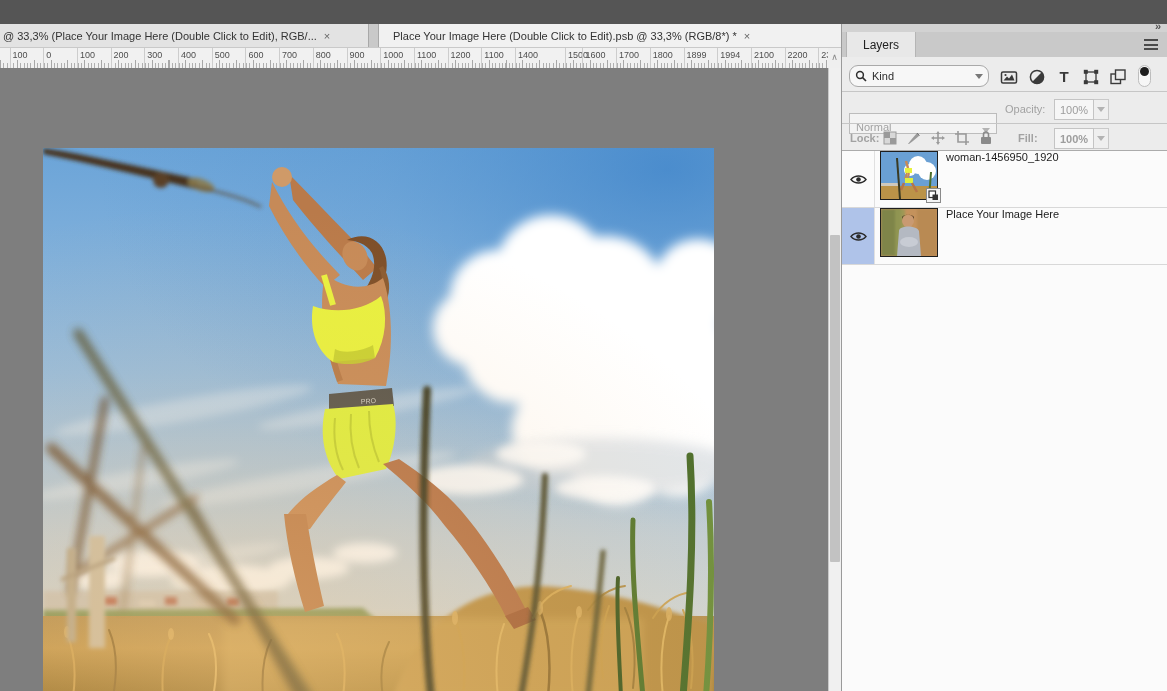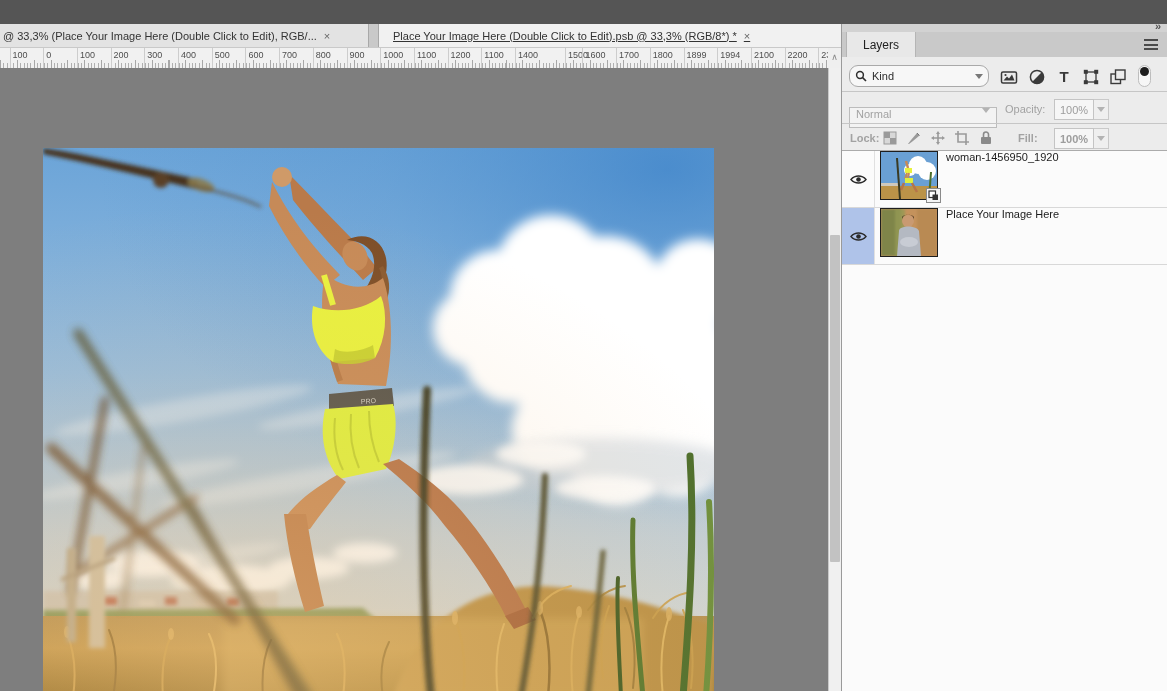--- a/index.html
+++ b/index.html
@@ -3,21 +3,21 @@
 <meta charset="utf-8">
 <style>
   html,body{margin:0;padding:0;}
   body{font-family:"Liberation Sans",sans-serif;background:#555;}
   #app{position:relative;width:1167px;height:691px;overflow:hidden;background:#14b8a6;margin-top:24px;-webkit-font-smoothing:antialiased;}
 
   
   #tabbar{position:absolute;left:0;top:0;width:841px;height:24px;background:#c9c9c9;border-bottom:1px solid #a3a3a3;}
   .doc-tab{position:absolute;top:0;height:23px;display:flex;align-items:center;font-size:11px;color:#333;white-space:nowrap;overflow:hidden;border-right:1px solid #a8a8a8;box-sizing:border-box;}
   #tab1{left:0;width:369px;background:#e3e3e3;padding-left:3px;}
-  #tab2{left:378px;width:474px;background:#f1f1f1;border-left:1px solid #a8a8a8;padding-left:14px;text-decoration:underline;}
+  #tab2{left:378px;width:474px;background:#f1f1f1;border-left:1px solid #a8a8a8;padding-left:14px;}
   .tab-label{overflow:hidden;white-space:nowrap;}
   .tab-close{margin-left:7px;margin-right:6px;color:#666;font-size:11px;flex:0 0 auto;}
 
   
   #ruler{position:absolute;left:0;top:24px;width:828px;height:20px;background:#f1f1f1;border-bottom:1px solid #9f9f9f;overflow:hidden;}
   #ruler::before{content:"";position:absolute;left:0;right:0;bottom:0;height:5px;
     background:repeating-linear-gradient(90deg,#b0b0b0 0 1px,transparent 1px 3.37px);}
   #ruler::after{content:"";position:absolute;left:0;right:0;bottom:0;height:8px;
     background:repeating-linear-gradient(90deg,#a8a8a8 0 1px,transparent 1px 16.85px);}
   .rtick{position:absolute;top:0;bottom:0;width:1px;background:#cdcdcd;}
@@ -50,21 +50,21 @@
   .chev{width:0;height:0;border-left:4px solid transparent;border-right:4px solid transparent;border-top:5px solid #787878;}
   .chev.dis{border-top-color:#b3b3b3;}
   .ficon{position:absolute;top:7px;width:18px;height:18px;}
   #ftoggle{position:absolute;top:4px;width:13px;height:22px;background:#f6f6f6;border:1px solid #bdbdbd;border-radius:7px;box-sizing:border-box;}
   #ftoggle i{position:absolute;left:1px;top:1px;width:9px;height:9px;background:#1d1d1d;border-radius:50%;}
 
   .hdiv{position:absolute;left:0;right:0;height:1px;background:#c6c6c6;}
 
   
   #blend-row{position:absolute;left:0;top:38px;right:0;height:28px;}
-  #blend-select{position:absolute;left:7px;top:12px;width:148px;height:21px;background:#f3f3f3;border:1px solid #bcbcbc;box-sizing:border-box;display:flex;align-items:flex-start;padding:0 6px;color:#a2a2a2;}
+  #blend-select{position:absolute;left:7px;top:18px;width:148px;height:21px;background:#f3f3f3;border:1px solid #bcbcbc;box-sizing:border-box;display:flex;align-items:flex-end;padding:0 6px;color:#a2a2a2;}
   #blend-select .chev{margin-left:auto;}
   .gray-label{color:#a2a2a2;}
   .val-box{position:absolute;top:4px;width:40px;height:21px;background:#f6f6f6;border:1px solid #c4c4c4;box-sizing:border-box;display:flex;align-items:center;justify-content:center;color:#9d9d9d;}
   .chev-cell{position:absolute;top:4px;width:15px;height:21px;border:1px solid #c9c9c9;border-left:none;box-sizing:border-box;display:flex;align-items:center;justify-content:center;background:#efefef;}
   #opacity-label{position:absolute;left:163px;top:8px;}
   #opacity-box{left:212px;}
   #opacity-chev{left:252px;}
 
   
   #lock-row{position:absolute;left:0;top:67px;right:0;height:28px;font-weight:bold;}

